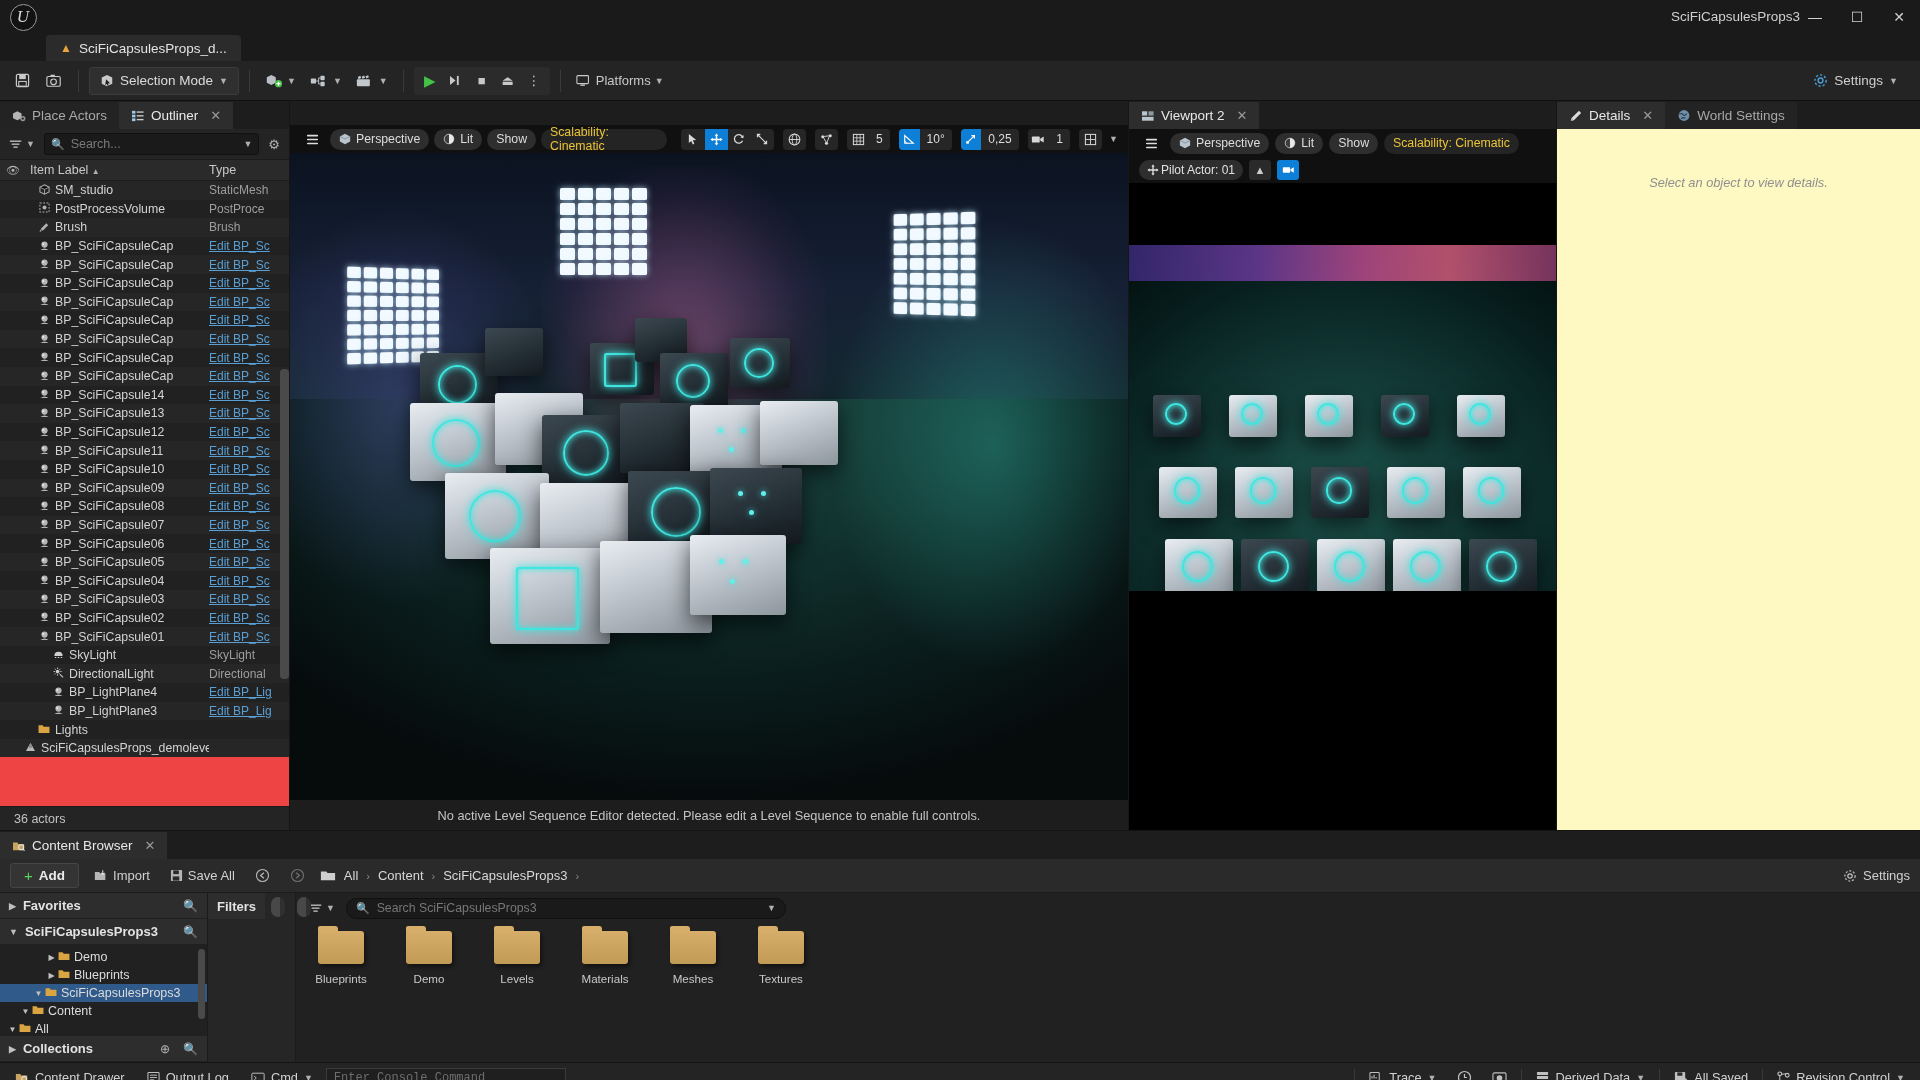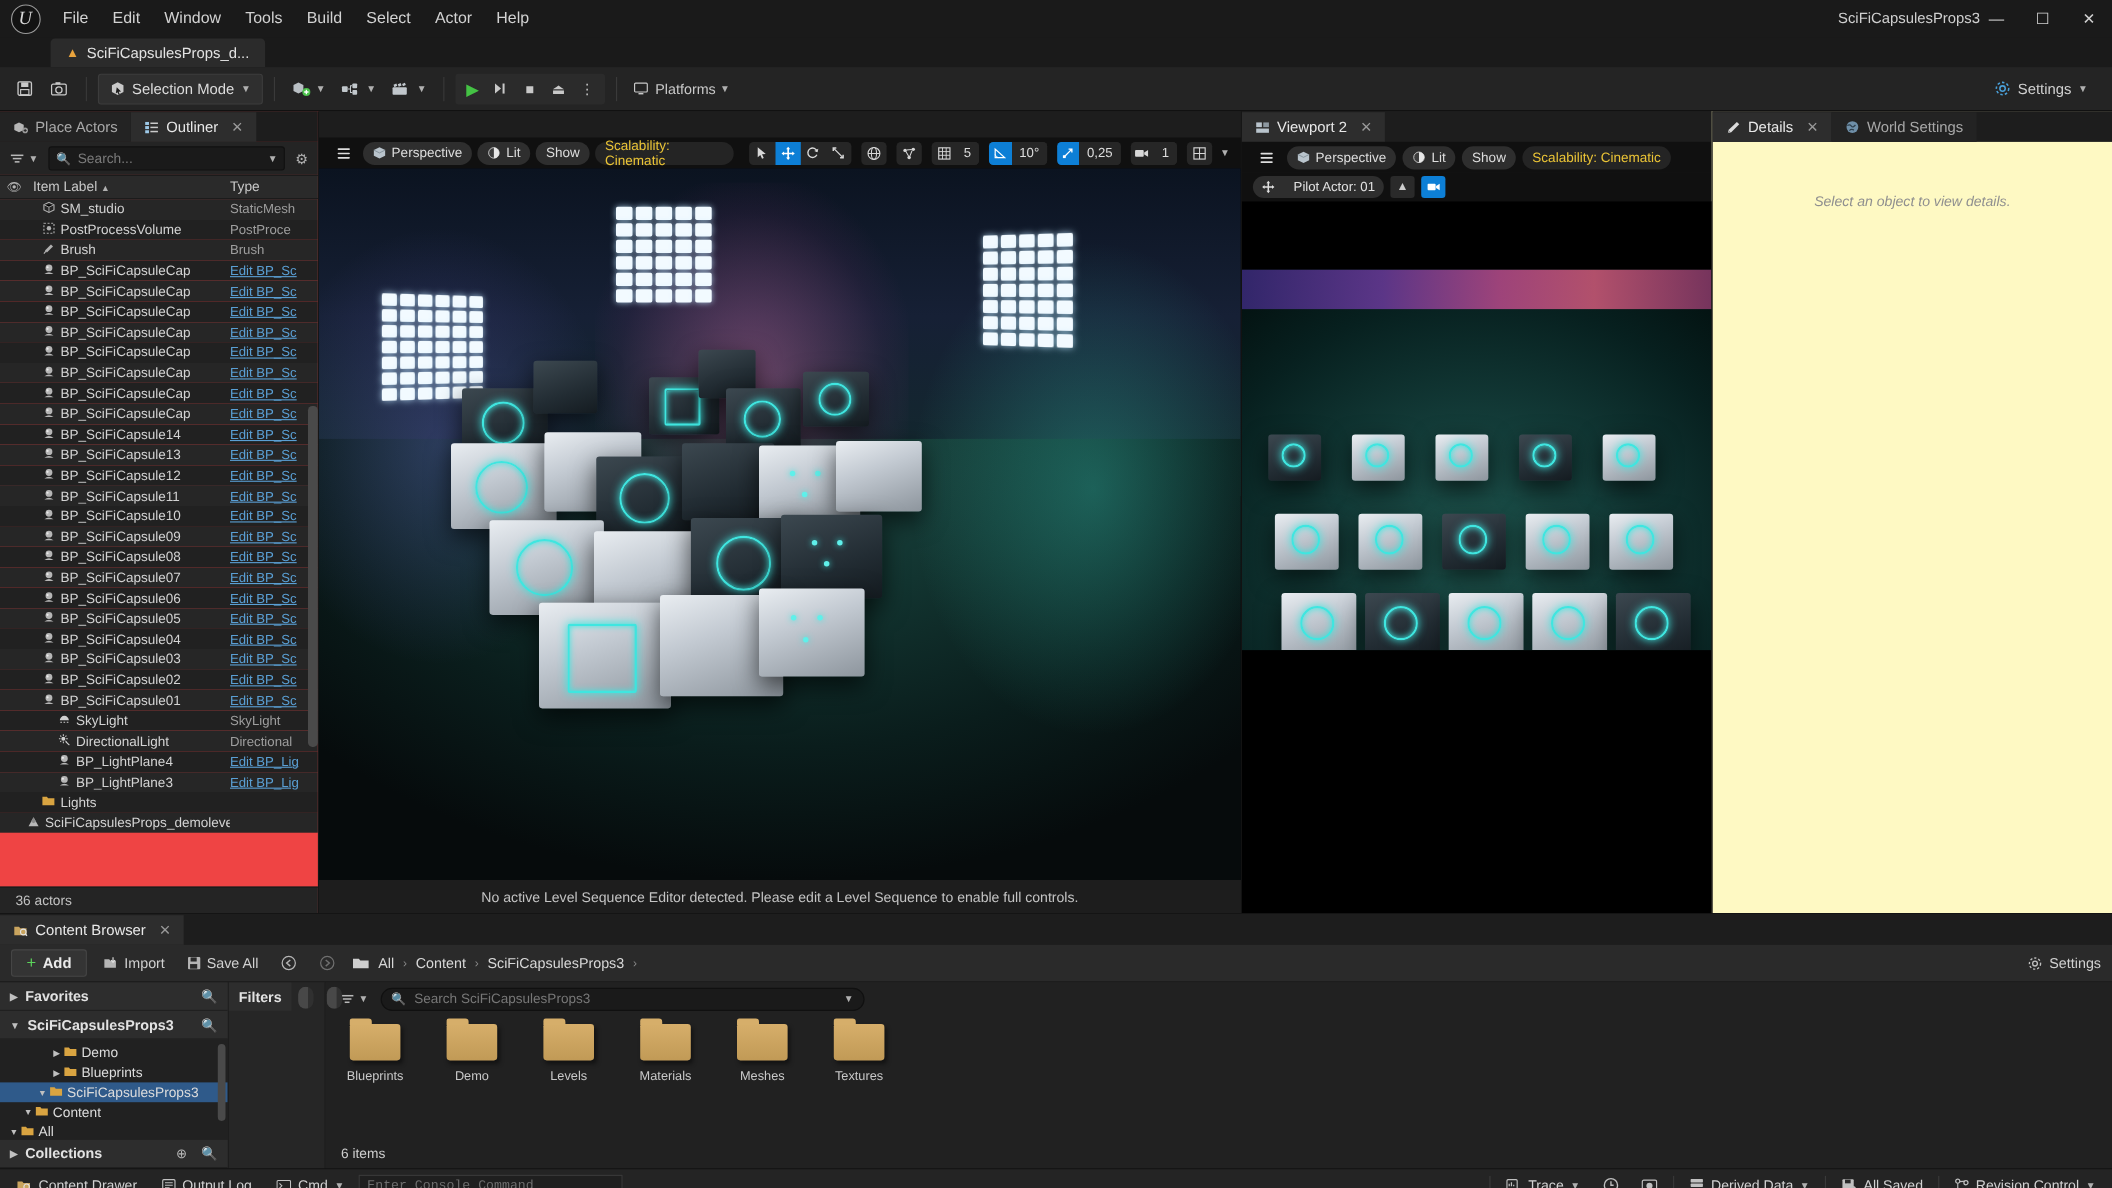--- a/index.html
+++ b/index.html
@@ -198,21 +198,21 @@
   .prop .dot {
     position:absolute; width:5px;height:5px;border-radius:50%; background:#5ff0ea;
     box-shadow:0 0 6px #3fe6e0;
   }
 
   
   .vp2 { width: 428px; background: #1d1d1d; display:flex; flex-direction:column; border-left:1px solid #161616;}
   .vp2-canvas { flex:1; background:#000; position:relative; overflow:hidden; }
   .pilot-bar { height: 26px; display:flex; align-items:center; gap:6px; padding: 0 10px; background:#101010;}
   .pilot-chip {
-    height: 20px; display:flex; align-items:center; gap:17px; padding: 0 8px;
+    height: 20px; display:flex; align-items:center; gap:2px; padding: 0 8px;
     background:#2e2e2e; border-radius: 10px; font-size:12px; color:#e0e0e0;
   }
   .pilot-ico { width:22px;height:20px;display:flex;align-items:center;justify-content:center;background:#2a2a2a;border-radius:3px;font-size:11px;color:#ccc;}
   .pilot-ico.blue { background:#0d7fd6; color:#fff; }
   .vp2-img {
     position:absolute; left:0; right:0; top: 62px; height: 346px;
     background: radial-gradient(ellipse 80% 90% at 50% 75%, #1f5750 0%, #133b38 40%, #07201f 75%, #03100f 100%);
     overflow:hidden;
   }
   .vp2-top-bar {
@@ -300,30 +300,20 @@
     font-family: "Liberation Mono", monospace;
   }
   .sb-right { margin-left:auto; display:flex; align-items:center; gap:2px;}
 </style>
 </head>
 <body>
 
 <div class="menubar">
   <div class="ue-logo">
     <div class="circle">U</div>
-  </div>
-  <div class="menu-items">
-    <div class="menu-item">File</div>
-    <div class="menu-item">Edit</div>
-    <div class="menu-item">Window</div>
-    <div class="menu-item">Tools</div>
-    <div class="menu-item">Build</div>
-    <div class="menu-item">Select</div>
-    <div class="menu-item">Actor</div>
-    <div class="menu-item">Help</div>
   </div>
   <div class="win-title">SciFiCapsulesProps3</div>
   <div class="win-btns">
     <div class="win-btn">—</div>
     <div class="win-btn">☐</div>
     <div class="win-btn close">✕</div>
   </div>
 </div>
 
 <div class="tabrow">
@@ -1370,21 +1360,20 @@
             <div class="fitem">
               <div class="folder-ic"></div>
               <span>Meshes</span>
             </div>
             <div class="fitem">
               <div class="folder-ic"></div>
               <span>Textures</span>
             </div>
           </div>
       </div>
-      <div class="items-count">6 items</div>
     </div>
   </div>
 </div>
 
 <div class="statusbar">
   <div class="sb-item">
     <svg width="14" height="13" viewBox="0 0 16 14">
         <path d="M1 3 h5 l1.3 1.6 H14 v7.4 H1 Z" fill="#c9a45e"></path>
         <circle cx="10.5" cy="8.5" r="2.8" fill="none" stroke="#e3e3e3" stroke-width="1.2"></circle>
       </svg>

